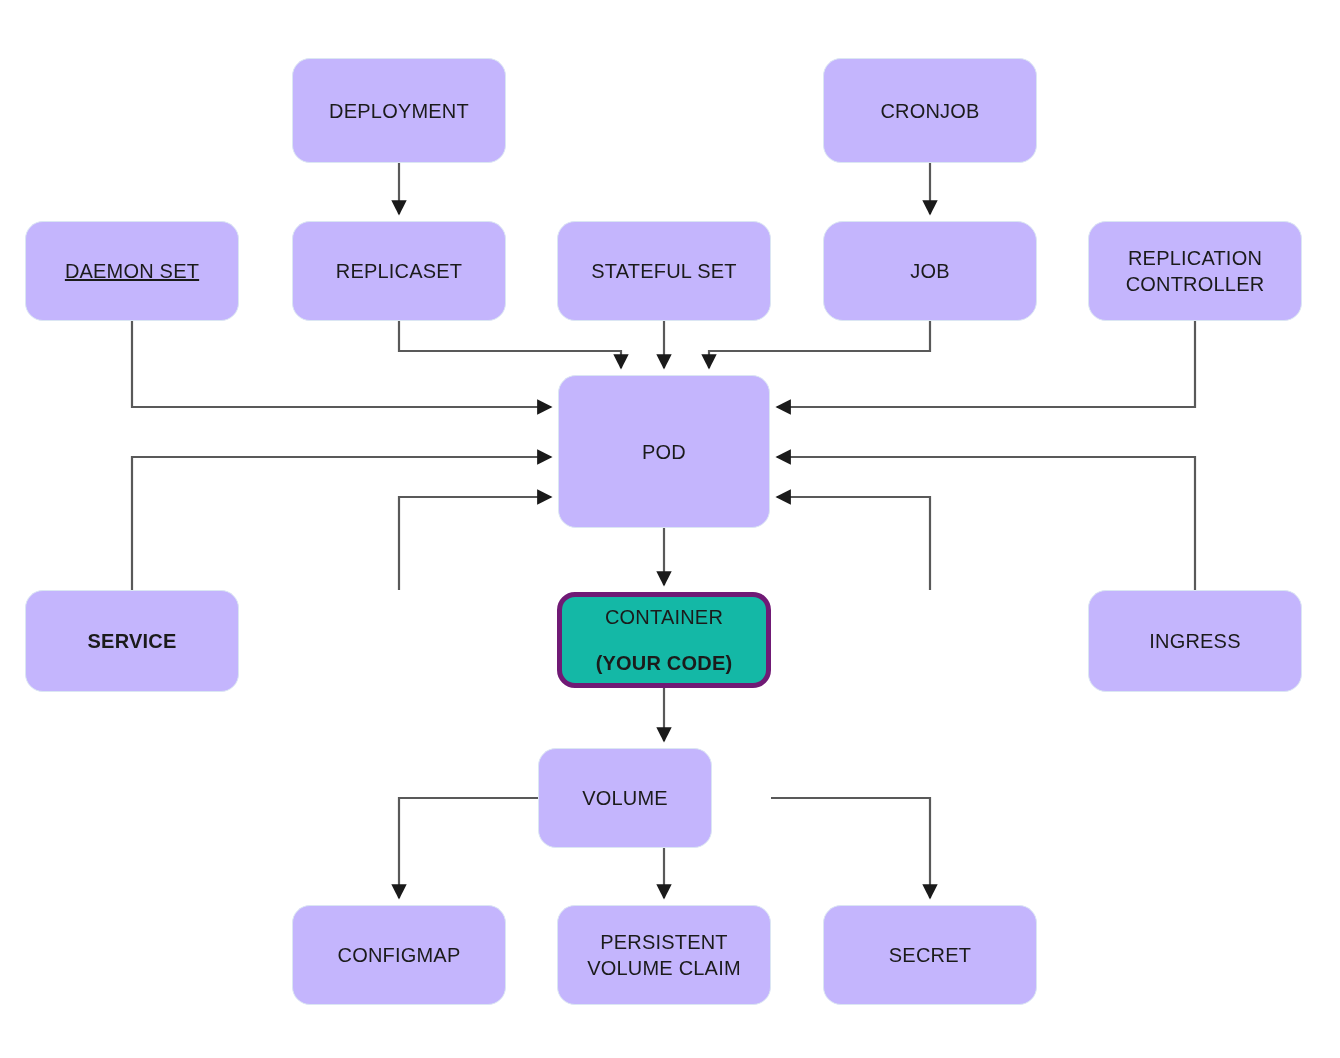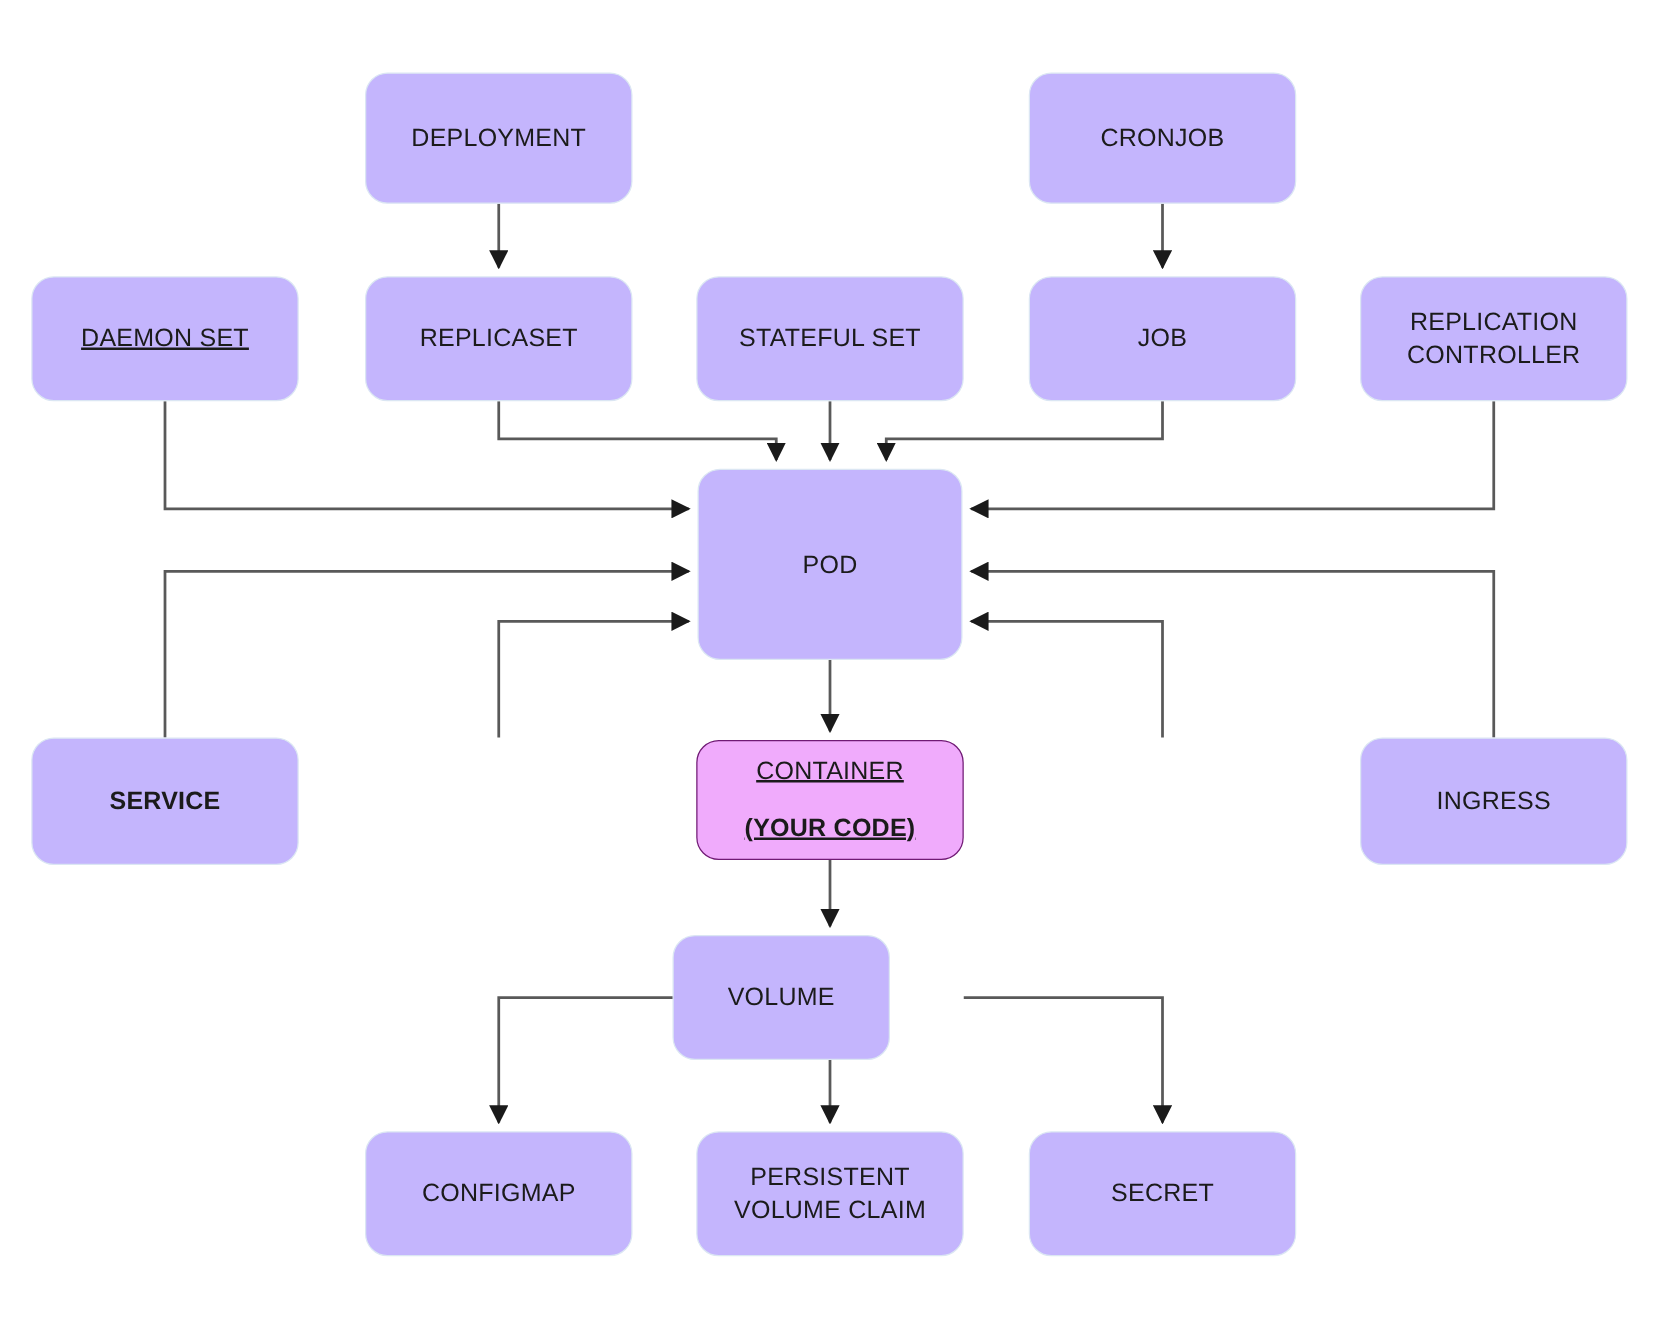--- a/index.html
+++ b/index.html
@@ -39,23 +39,22 @@
     justify-content: center;
     text-align: center;
     color: #1b1b1b;
     font-size: 20px;
     line-height: 1.30;
     letter-spacing: 0.2px;
     font-weight: 400;
     z-index: 2;
   }
   .node.highlight {
-    background: #f0abfc;
-    border: 1px solid #701a75;
-    text-decoration: underline;
+    background: #14b8a6;
+    border: 5px solid #701a75;
   }
   .node .label {
     white-space: pre-line;
     padding: 0 10px;
   }
   .node .label .strong {
     font-weight: 700;
     display: block;
     margin-top: 20px;
   }
@@ -104,21 +103,21 @@
   </div>
 
   <div class="node" id="node-replicaset" style="left: 292px; top: 221px; width: 214px; height: 100px;">
     <span class="label">REPLICASET</span>
   </div>
 
   <div class="node" id="node-stateful_set" style="left: 557px; top: 221px; width: 214px; height: 100px;">
     <span class="label">STATEFUL SET</span>
   </div>
 
-  <div class="node" id="node-job" style="left: 823px; top: 221px; width: 214px; height: 100px;">
+  <div class="node" id="node-job" style="left: 823px; top: 221px; width: 214px; height: 100px; border-radius: 20px;">
     <span class="label">JOB</span>
   </div>
 
   <div class="node" id="node-replication_controller" style="left: 1088px; top: 221px; width: 214px; height: 100px;">
     <span class="label">REPLICATION
 CONTROLLER</span>
   </div>
 
   <div class="node" id="node-pod" style="left: 558px; top: 375px; width: 212px; height: 153px;">
     <span class="label">POD</span>

